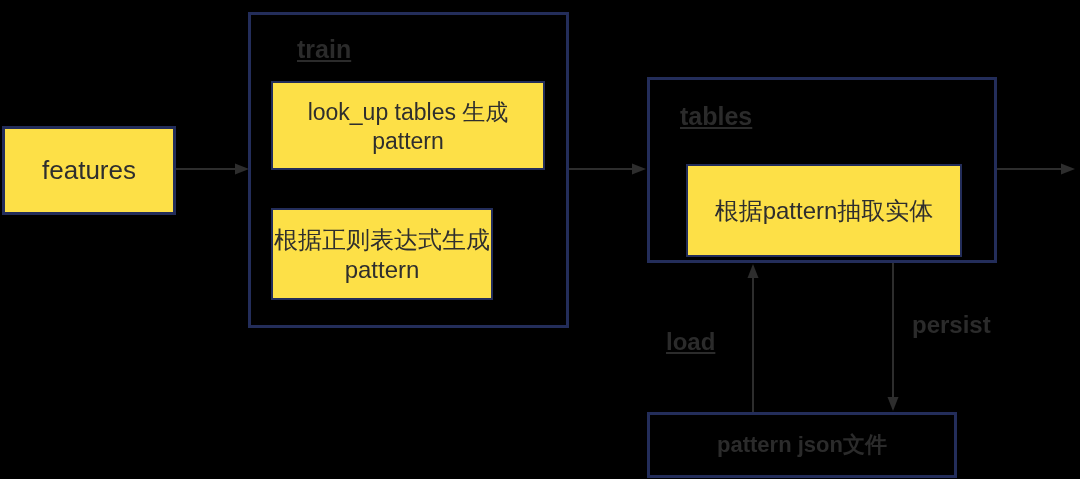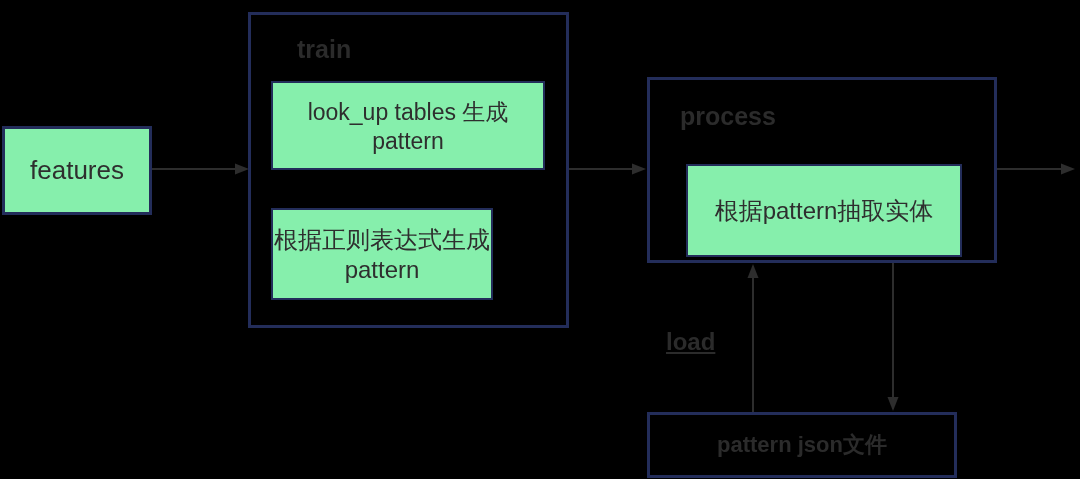--- a/index.html
+++ b/index.html
@@ -21,49 +21,50 @@
   .edges line{stroke:var(--arrow-color);stroke-width:2;}
   .edges polygon{fill:var(--arrow-color);}
   .node{
     position:absolute;
     display:flex;align-items:center;justify-content:center;
     box-sizing:border-box;
     text-align:center;
     color:var(--node-text-color);
   }
   .box-white{
-    background:#86efac;
+    background:#fde047;
     border:3px solid var(--box-border-color);
   }
   .box-dark{
     background:var(--background);
     border:3px solid var(--box-border-color);
   }
   .group{
     position:absolute;
     box-sizing:border-box;
     border:3px solid var(--box-border-color);
     background:transparent;
   }
   .group-label{
     position:absolute;
     font-weight:bold;
     font-size:25px;
     color:var(--group-label-color);
     white-space:nowrap;
+    text-decoration:underline;
   }
   .edge-label{
     position:absolute;
     font-weight:bold;
     font-size:24px;
     color:var(--group-label-color);
     white-space:nowrap;
   }
   
-  .features{left:2px;top:126px;width:150px;height:89px;font-size:26px;}
+  .features{left:2px;top:126px;width:174px;height:89px;font-size:26px;}
   .train-group{left:248px;top:12px;width:321px;height:316px;}
   .train-label{left:46px;top:20px;}
   .lookup{left:271px;top:81px;width:274px;height:89px;font-size:23px;border-width:2.5px;}
   .regex{left:271px;top:208px;width:222px;height:92px;font-size:24px;border-width:2.5px;}
   .process-group{left:647px;top:77px;width:350px;height:186px;}
   .process-label{left:30px;top:22px;}
   .extract{left:686px;top:164px;width:276px;height:93px;font-size:24px;border-width:2.5px;}
   .pattern-file{left:647px;top:412px;width:310px;height:66px;font-size:22px;font-weight:bold;color:var(--group-label-color);}
   .load-label{left:666px;top:328px;text-decoration:underline;}
   .persist-label{left:912px;top:311px;}
@@ -106,26 +107,27 @@
 
   <div class="node box-white lookup">
     <span>look_up tables 生成pattern</span>
   </div>
 
   <div class="node box-white regex">
     <span>根据正则表达式生成pattern</span>
   </div>
 
   <div class="group process-group">
-    <div class="group-label process-label">process</div>
+    <div class="group-label process-label">tables</div>
   </div>
 
   <div class="node box-white extract">
     <span>根据pattern抽取实体</span>
   </div>
 
   <div class="node box-dark pattern-file">
     <span>pattern json文件</span>
   </div>
 
   <div class="edge-label load-label">load</div>
+  <div class="edge-label persist-label">persist</div>
 
 </div>
 
 </body></html>

